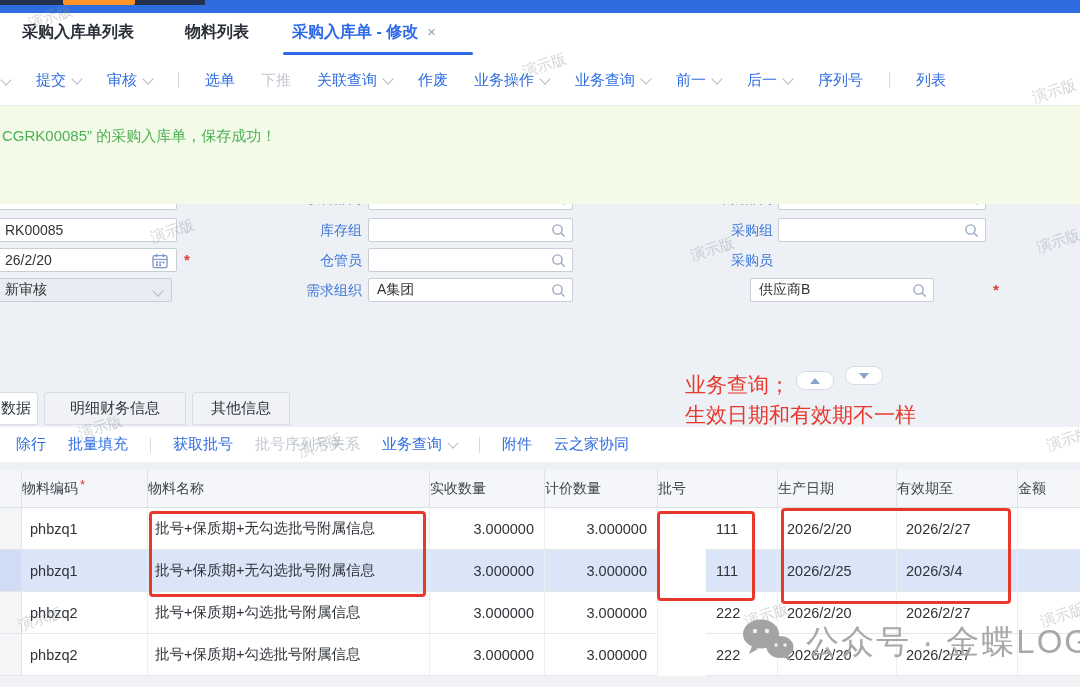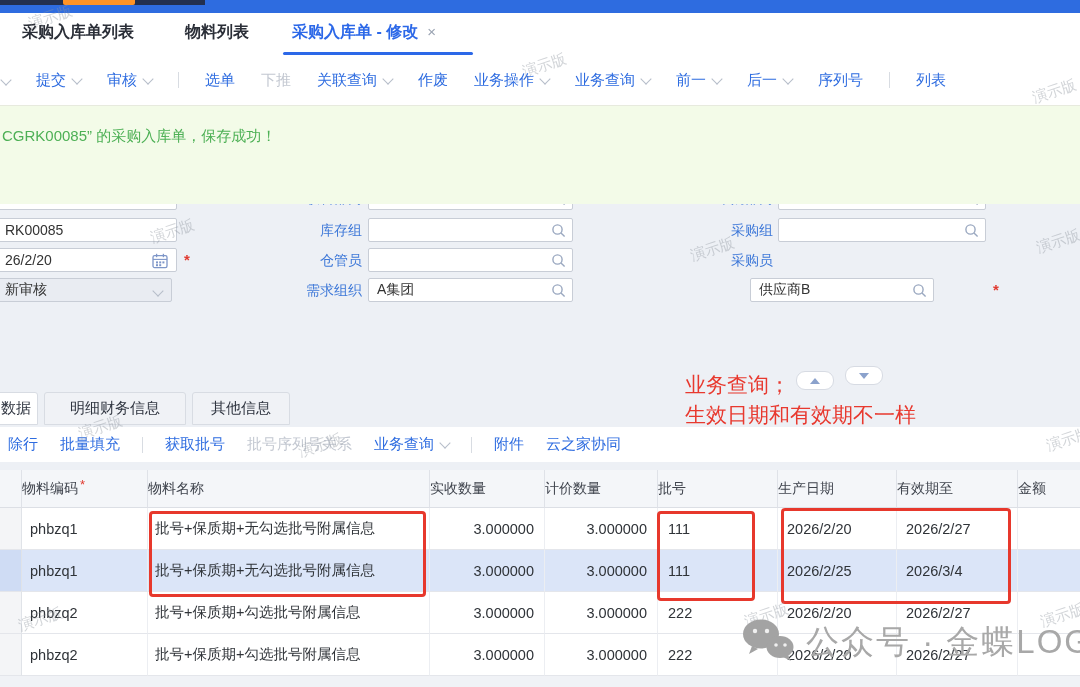--- a/index.html
+++ b/index.html
@@ -50,35 +50,35 @@
         display:flex;align-items:center;justify-content:center;z-index:3;cursor:pointer;}
   .tri-up{width:0;height:0;border-left:5px solid transparent;border-right:5px solid transparent;border-bottom:6px solid #8ba2cc;}
   .tri-dn{width:0;height:0;border-left:5px solid transparent;border-right:5px solid transparent;border-top:6px solid #8ba2cc;}
 
   
   .dtab{position:absolute;top:392px;height:33px;box-sizing:border-box;border:1px solid #d8dce3;background:#f0f2f6;
         font-size:15px;color:#2f3540;display:flex;align-items:center;justify-content:center;
         border-radius:3px 3px 0 0;z-index:2;cursor:pointer;white-space:nowrap;}
   .dtab.active{background:#fff;}
   .dtools{position:absolute;left:0;top:427px;width:1080px;height:35px;background:#fff;display:flex;align-items:center;
-          column-gap:22px;font-size:15px;color:#2e6ce0;padding-left:8px;box-sizing:border-box;z-index:2;}
+          column-gap:22px;font-size:15px;color:#2e6ce0;padding-left:16px;box-sizing:border-box;z-index:2;}
   .dtools .titem.disabled{color:#c3c8d1;}
 
   
   .tbl{position:absolute;left:0;top:470px;width:1080px;z-index:2;}
   .trow{display:grid;grid-template-columns:22px 126px 282px 115px 113px 120px 119px 121px 62px;}
   .th{height:38px;background:#f4f6f9;display:flex;align-items:center;
       font-size:14px;color:#40454e;border-right:1px solid #dfe2e8;border-bottom:1px solid #dcdfe5;box-sizing:border-box;}
   .th:last-child{border-right:none;}
   .th .star{color:#e03a30;margin-left:2px;margin-top:-8px;font-size:13px;}
   .td{height:42px;display:flex;align-items:center;font-size:14.5px;color:#2f3338;background:#fff;
       border-right:1px solid #eceef2;border-bottom:1px solid #e4e6eb;box-sizing:border-box;white-space:nowrap;overflow:hidden;}
   .td:last-child{border-right:none;}
   .td.gut{background:#f4f5f7;border-right:1px solid #e0e3e8;}
-  .td.l8{padding-left:8px;} .td.l7{padding-left:7px;} .td.l10{padding-left:10px;} .td.l9{padding-left:9px;}
+  .td.l8{padding-left:8px;} .td.l7{padding-left:7px;} .td.l10{padding-left:10px;margin-left:48px;} .td.l9{padding-left:9px;}
   .td.num{justify-content:flex-end;padding-right:10px;}
   .trow.hl .td{background:#dbe5f8;}
   .trow.hl .td.gut{background:#cfdcf4;}
   .tbl-bottom{height:11px;background:#f0f2f6;}
 
   
   .redrect{position:absolute;border:3.5px solid #e7382c;border-radius:4px;z-index:24;pointer-events:none;}
 
   
   .wm{position:absolute;font-size:15px;color:#8e959e;opacity:.40;transform:rotate(-18deg);z-index:26;pointer-events:none;white-space:nowrap;}

